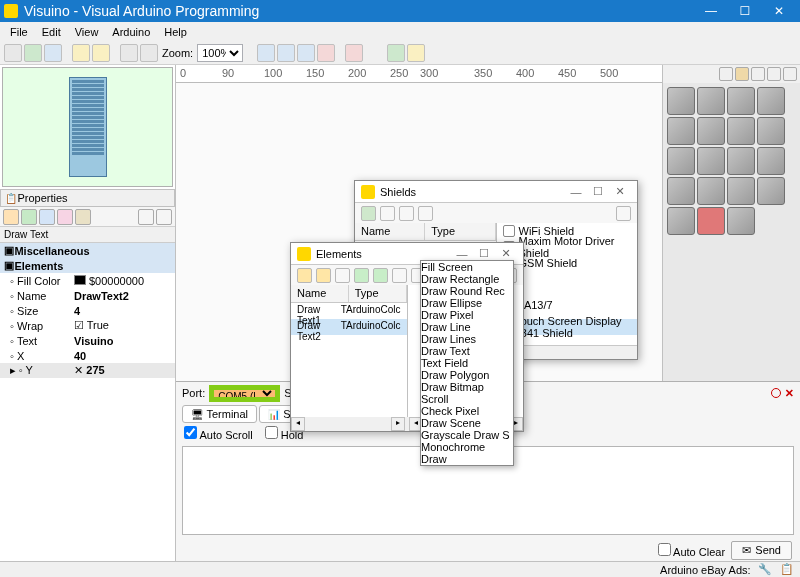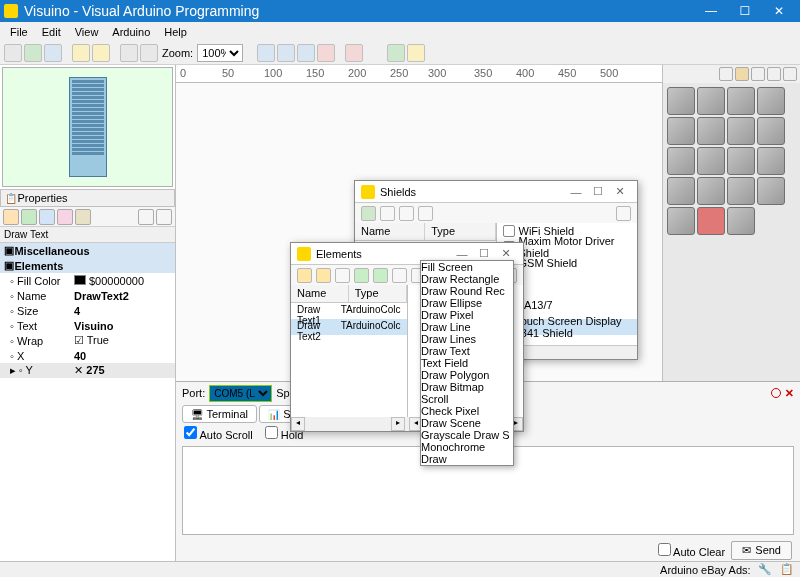--- a/index.html
+++ b/index.html
@@ -36,21 +36,21 @@
 .prow .swatch.blk{background:#000}
 .prow.dark{background:#e8e8e8}
 .canvaswrap{flex:1;display:flex;flex-direction:column;background:#fff;position:relative}
 .ruler-h{height:18px;background:#fff;border-bottom:1px solid #bbb;display:flex;font-size:8px;color:#666;position:relative}
 .ruler-h span{position:absolute;top:2px}
 .canvas{flex:1;background:#fafafa;background-image:radial-gradient(#d8d8d8 0.5px,transparent 0.5px);background-size:8px 8px;position:relative;overflow:auto}
 .hscroll{height:15px;background:#f0f0f0;border-top:1px solid #c0c0c0;display:flex}
 .hscroll .thumb{width:80px;height:100%;background:#c0c0c0;margin-left:100px}
 .bottompanel{position:absolute;left:176px;right:0;bottom:16px;height:180px;background:#f5f5f5;border-top:1px solid #b0b0b0;display:flex;flex-direction:column}
 .portrow{height:22px;display:flex;align-items:center;gap:4px;padding:0 6px}
-.portrow select{height:17px;font-size:10px;background:#0369a1;border:1px solid #84cc16}
+.portrow select{height:17px;font-size:10px;background:#fdba74;border:5px solid #84cc16}
 .tabrow{height:20px;display:flex;align-items:center;gap:2px;padding:0 6px}
 .tab{padding:2px 8px;background:#fff;border:1px solid #b5b5b5;border-radius:3px;font-size:10px}
 .checkrow{height:18px;display:flex;align-items:center;gap:12px;padding:0 8px;font-size:10px}
 .console{flex:1;margin:4px 6px;background:#fff;border:1px solid #b5b5b5}
 .sendrow{height:22px;display:flex;align-items:center;justify-content:flex-end;gap:6px;padding:0 8px;font-size:10px}
 .btn{padding:2px 10px;background:#f8f8f8;border:1px solid #aaa;border-radius:2px;display:flex;align-items:center;gap:4px}
 .rightpane{width:138px;background:#e8e8e8;border-left:1px solid #c0c0c0;display:flex;flex-direction:column;position:relative}
 .rp-tb{height:18px;display:flex;align-items:center;gap:2px;padding:0 3px;background:#f0f0f0}
 .rp-tb .ri{width:14px;height:14px;border:1px solid #aaa;border-radius:2px}
 .palette{display:flex;flex-wrap:wrap;gap:2px;padding:4px}
@@ -181,47 +181,47 @@
         </div>
       <div class="prow">
           <span class="pname">&nbsp;&nbsp;◦ <span>Name</span></span>
           <span class="pval"><b>DrawText2</b></span>
         </div>
       <div class="prow">
           <span class="pname">&nbsp;&nbsp;◦ <span>Size</span></span>
           <span class="pval"><b>4</b></span>
         </div>
       <div class="prow">
+          <span class="pname">&nbsp;&nbsp;◦ <span>Wrap</span></span>
+          <span class="pval">☑ <span>True</span></span>
+        </div>
+      <div class="prow">
           <span class="pname">&nbsp;&nbsp;◦ <span>Text</span></span>
           <span class="pval"><b>Visuino</b></span>
-        </div>
-      <div class="prow">
-          <span class="pname">&nbsp;&nbsp;◦ <span>Wrap</span></span>
-          <span class="pval">☑ <span>True</span></span>
         </div>
       <div class="prow">
           <span class="pname">&nbsp;&nbsp;◦ <span>X</span></span>
           <span class="pval"><b>40</b></span>
         </div>
       <div class="prow dark">
           <span class="pname">&nbsp;&nbsp;▸ ◦ <span>Y</span></span>
           <span class="pval">✕ <b>275</b></span>
         </div>
     </div>
   </div>
 
   <div class="canvaswrap">
     <div class="ruler-h">
       <span style="left:4px">0</span>
-        <span style="left:46px">50</span>
+        <span style="left:46px">90</span>
         <span style="left:88px">100</span>
         <span style="left:130px">150</span>
         <span style="left:172px">200</span>
         <span style="left:214px">250</span>
-        <span style="left:252px">300</span>
+        <span style="left:244px">300</span>
         <span style="left:298px">350</span>
         <span style="left:340px">400</span>
         <span style="left:382px">450</span>
         <span style="left:424px">500</span>
     </div>
     <div class="canvas"></div>
     <div class="hscroll">
         <div class="thumb"></div>
       </div>
   </div>

